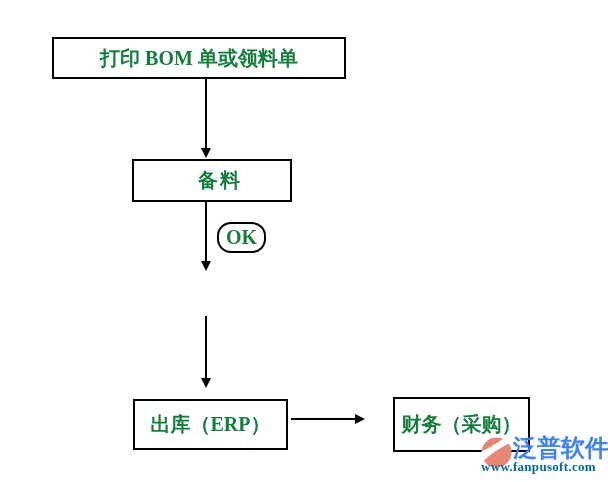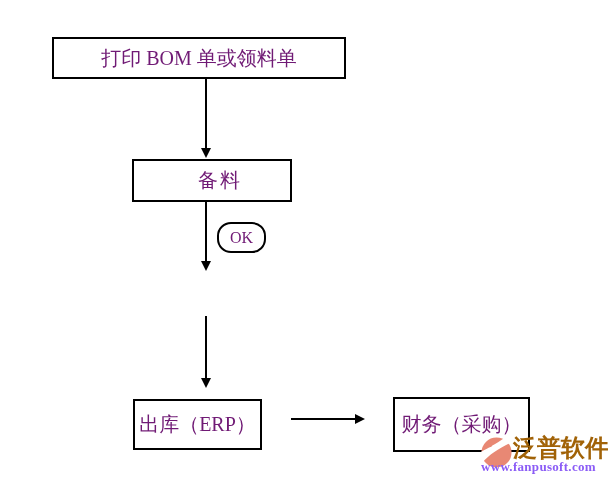--- a/index.html
+++ b/index.html
@@ -4,27 +4,27 @@
 <style>
   html,body { margin:0; padding:0; background:#fff; }
   .canvas {
     position:relative; width:608px; height:482px; background:#ffffff;
     font-family:"Liberation Serif","DejaVu Serif",serif; overflow:hidden;
   }
   .node {
     position:absolute; box-sizing:border-box;
     border:2px solid #000; background:#fff;
     display:flex; align-items:center; justify-content:center;
-    font-weight:normal; font-size:20px; color:#701a75; white-space:nowrap;
+    font-weight:bold; font-size:20px; color:#15803d; white-space:nowrap;
   }
   .n-print    { left:52px;  top:37px;  width:294px; height:42px; }
   .n-prepare  { left:132px; top:159px; width:160px; height:43px; letter-spacing:2px;padding-left:16px; }
-  .n-ok       { left:217px; top:222px; width:49px;  height:31px; font-size:16px;border-radius:14px; }
+  .n-ok       { left:217px; top:222px; width:49px;  height:31px; font-size:20px;border-radius:14px; }
   .n-issue    { left:132px; top:274px; width:160px; height:42px; letter-spacing:2px; }
-  .n-outbound { left:133px; top:399px; width:129px; height:51px; }
+  .n-outbound { left:133px; top:399px; width:155px; height:51px; }
   .n-finance  { left:373px; top:397px; width:137px; height:55px;margin-left:20px; }
 
   .vline { position:absolute; width:2px;  background:#000; }
   .hline { position:absolute; height:2px; background:#000; }
   .head-down  { position:absolute; width:0; height:0;
                 border-left:5px solid transparent; border-right:5px solid transparent;
                 border-top:10px solid #000; }
   .head-right { position:absolute; width:0; height:0;
                 border-top:5px solid transparent; border-bottom:5px solid transparent;
                 border-left:10px solid #000; }
@@ -81,17 +81,17 @@
 
   <div class="hline a4l"></div>
   <div class="head-right a4h"></div>
 
   <div class="watermark">
     <svg class="wm-logo" viewBox="0 0 32 32" aria-hidden="true">
       <circle cx="16" cy="16" r="15.5" fill="#e88874" style="fill: rgb(232, 136, 116);"></circle>
       <path d="M -3 17 C 6 12, 15 8, 34 -6 L 34 4 C 19 12, 10 16, 1 27 Z" fill="#ffffff"></path>
       <circle cx="9" cy="8.2" r="2.4" fill="#e88874" style="fill: rgb(232, 136, 116);"></circle>
     </svg>
-    <div class="wm-brand" style="color: #a16207;">泛普软件</div>
-    <div class="wm-url" style="color: #8b5cf6;">www.fanpusoft.com</div>
+    <div class="wm-brand" style="color: #3b82f6;">泛普软件</div>
+    <div class="wm-url" style="color: #0369a1;">www.fanpusoft.com</div>
   </div>
 
 </div>
 
 </body></html>

